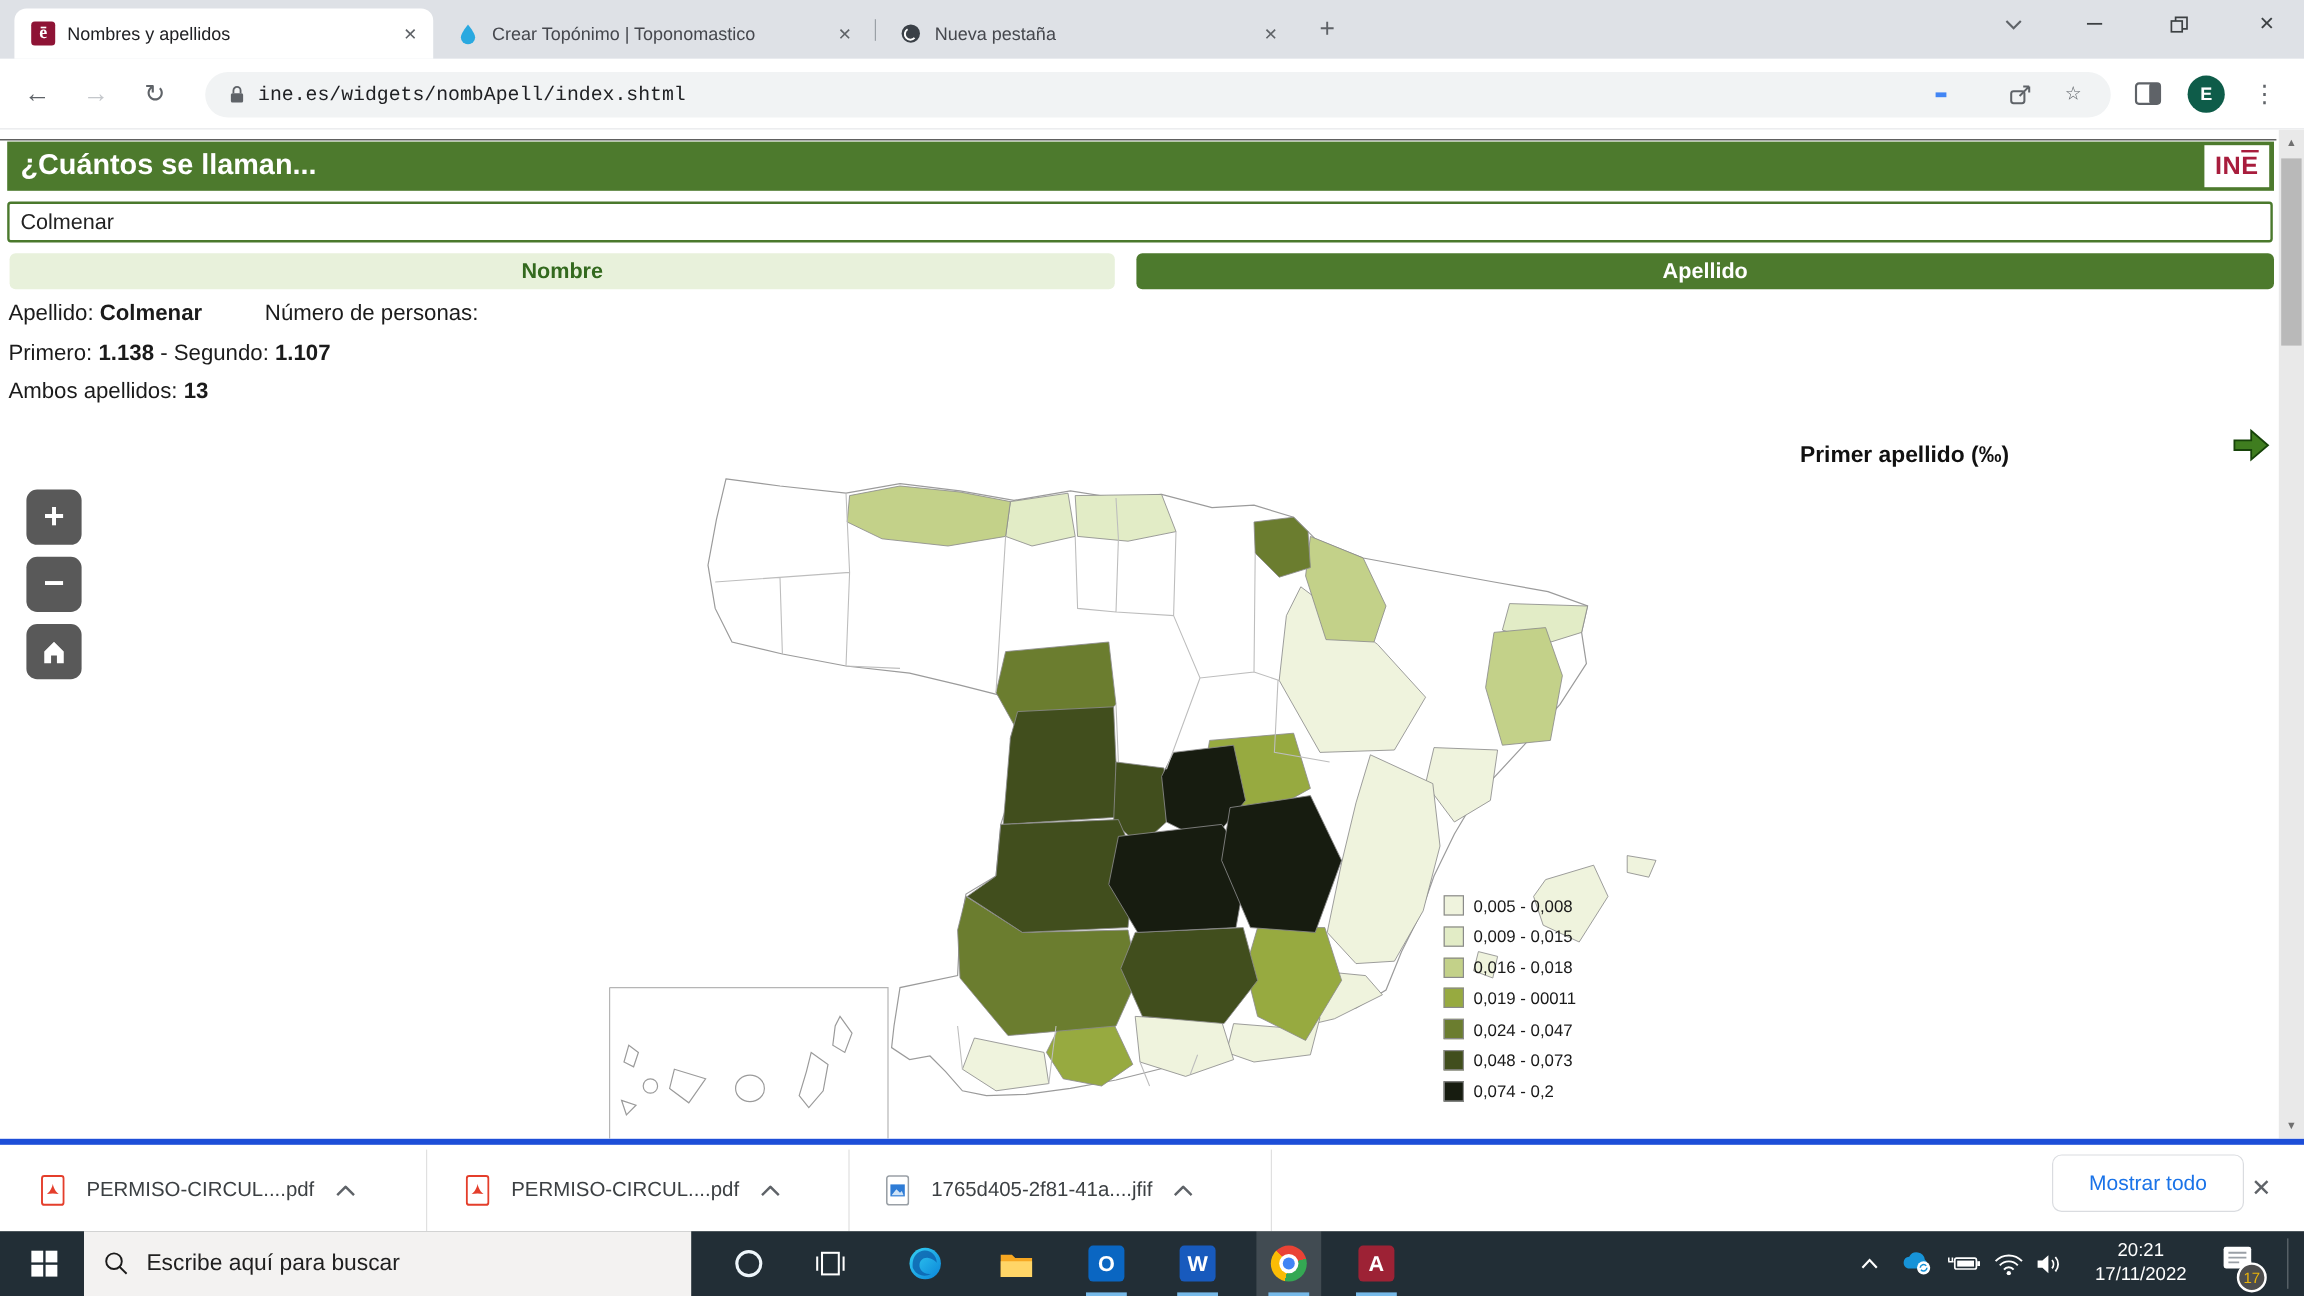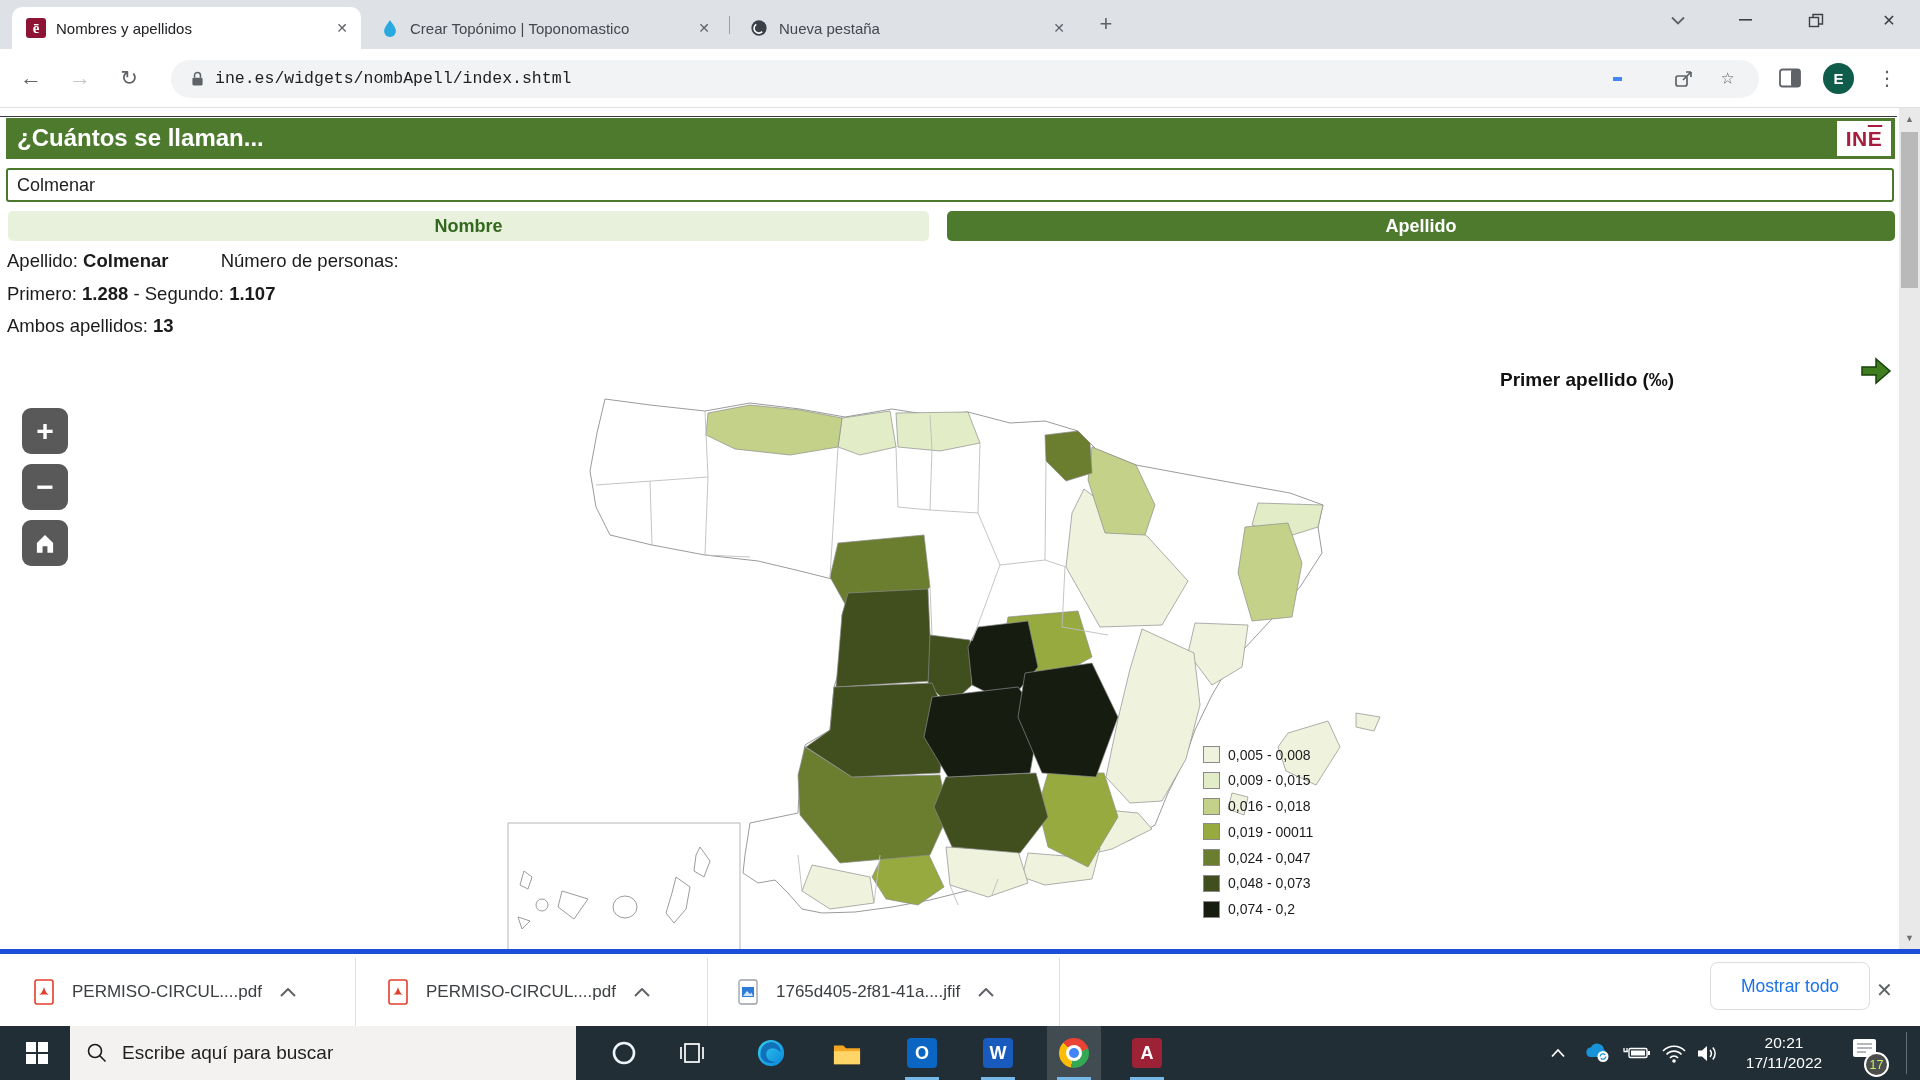--- a/index.html
+++ b/index.html
@@ -75,21 +75,21 @@
   .tb-ico{top:0;height:54px;display:flex;align-items:center;justify-content:center;}
   .sq-ico{width:30px;height:30px;border-radius:4px;color:#fff;font-weight:bold;font-size:18px;
     display:flex;align-items:center;justify-content:center;}
   .runline{top:51px;height:3px;width:34px;background:#76b9e8;}
   .chrome-ico{width:30px;height:30px;border-radius:50%;background:conic-gradient(from -45deg,#ea4335 0 33%,#34a853 0 66%,#fbbc05 0 100%);position:relative;}
   .chrome-ico::before{content:"";position:absolute;inset:7px;background:#fff;border-radius:50%;}
   .chrome-ico::after{content:"";position:absolute;inset:10px;background:#4285f4;border-radius:50%;}
   #chrome-hl{left:1047px;top:0;width:54px;height:54px;background:rgba(255,255,255,0.14);}
   #clock{left:1733px;top:7px;width:102px;text-align:center;color:#fff;font-size:15.5px;line-height:20px;}
   #notif-badge{left:1864px;top:26px;width:25px;height:25px;border-radius:50%;background:#4d4d4d;border:2px solid #fff;
-    box-sizing:border-box;color:#bef264;font-size:12.5px;display:flex;align-items:center;justify-content:center;}
+    box-sizing:border-box;color:#eab308;font-size:12.5px;display:flex;align-items:center;justify-content:center;}
   #tb-edge-sep{left:1906px;top:6px;width:1px;height:42px;background:rgba(255,255,255,0.3);}
 </style>
 </head>
 <body>
 
 <div id="tabstrip" class="abs">
   <div class="tab active abs" style="left:12px;width:349px;">
     <span class="favicon ine-fav">ē</span>
     <span class="title">Nombres y apellidos</span>
     <span class="close">✕</span>
@@ -183,21 +183,21 @@
 
   <div id="tab-nombre" class="seg-tab abs">Nombre</div>
   <div id="tab-apellido" class="seg-tab abs">Apellido</div>
 
   <div class="stat-line abs" style="top:142px;">
     <span>Apellido:</span> <b>Colmenar</b>
     <span style="display:inline-block;width:42px;"></span>
     <span>Número de personas:</span>
   </div>
   <div class="stat-line abs" style="top:175px;">
-    <span>Primero:</span> <b>1.288</b>
+    <span>Primero:</span> <b>1.138</b>
     <span>- Segundo:</span> <b>1.107</b>
   </div>
   <div class="stat-line abs" style="top:207px;">
     <span>Ambos apellidos:</span> <b>13</b>
   </div>
 
   <div id="map-title" class="abs">Primer apellido (‰)</div>
 
   <span class="abs" style="left:1859px;top:245px;">
     <svg width="34" height="36" viewBox="0 0 34 36">

